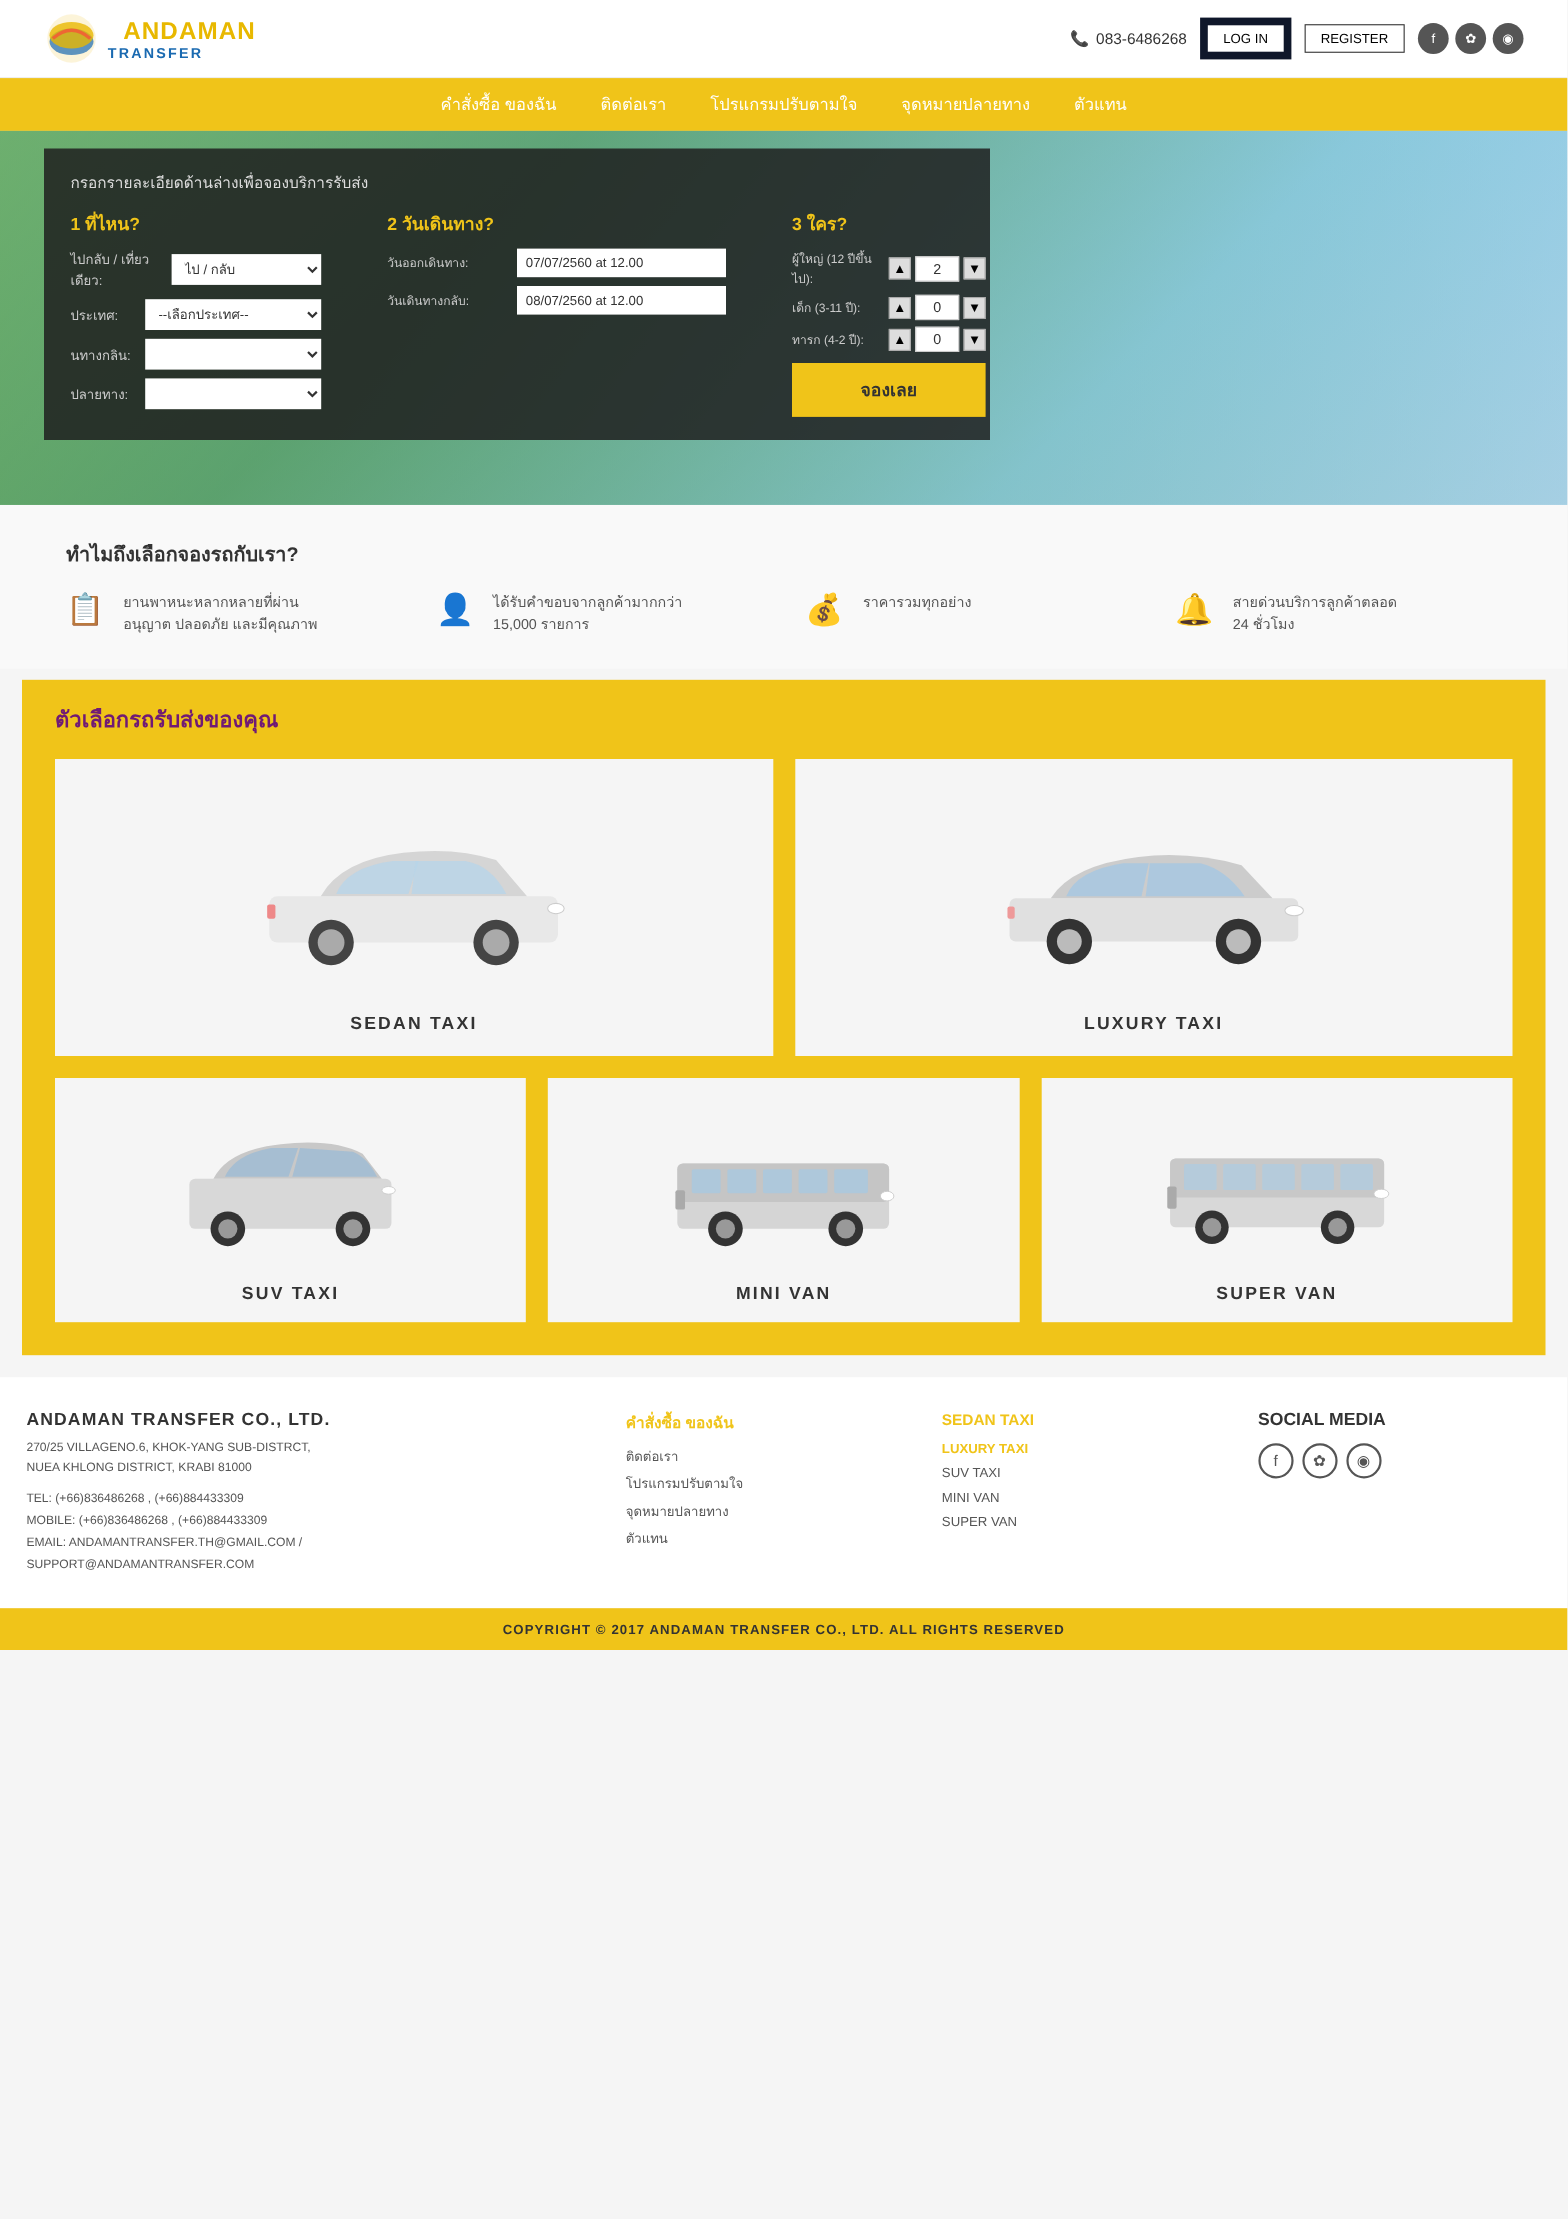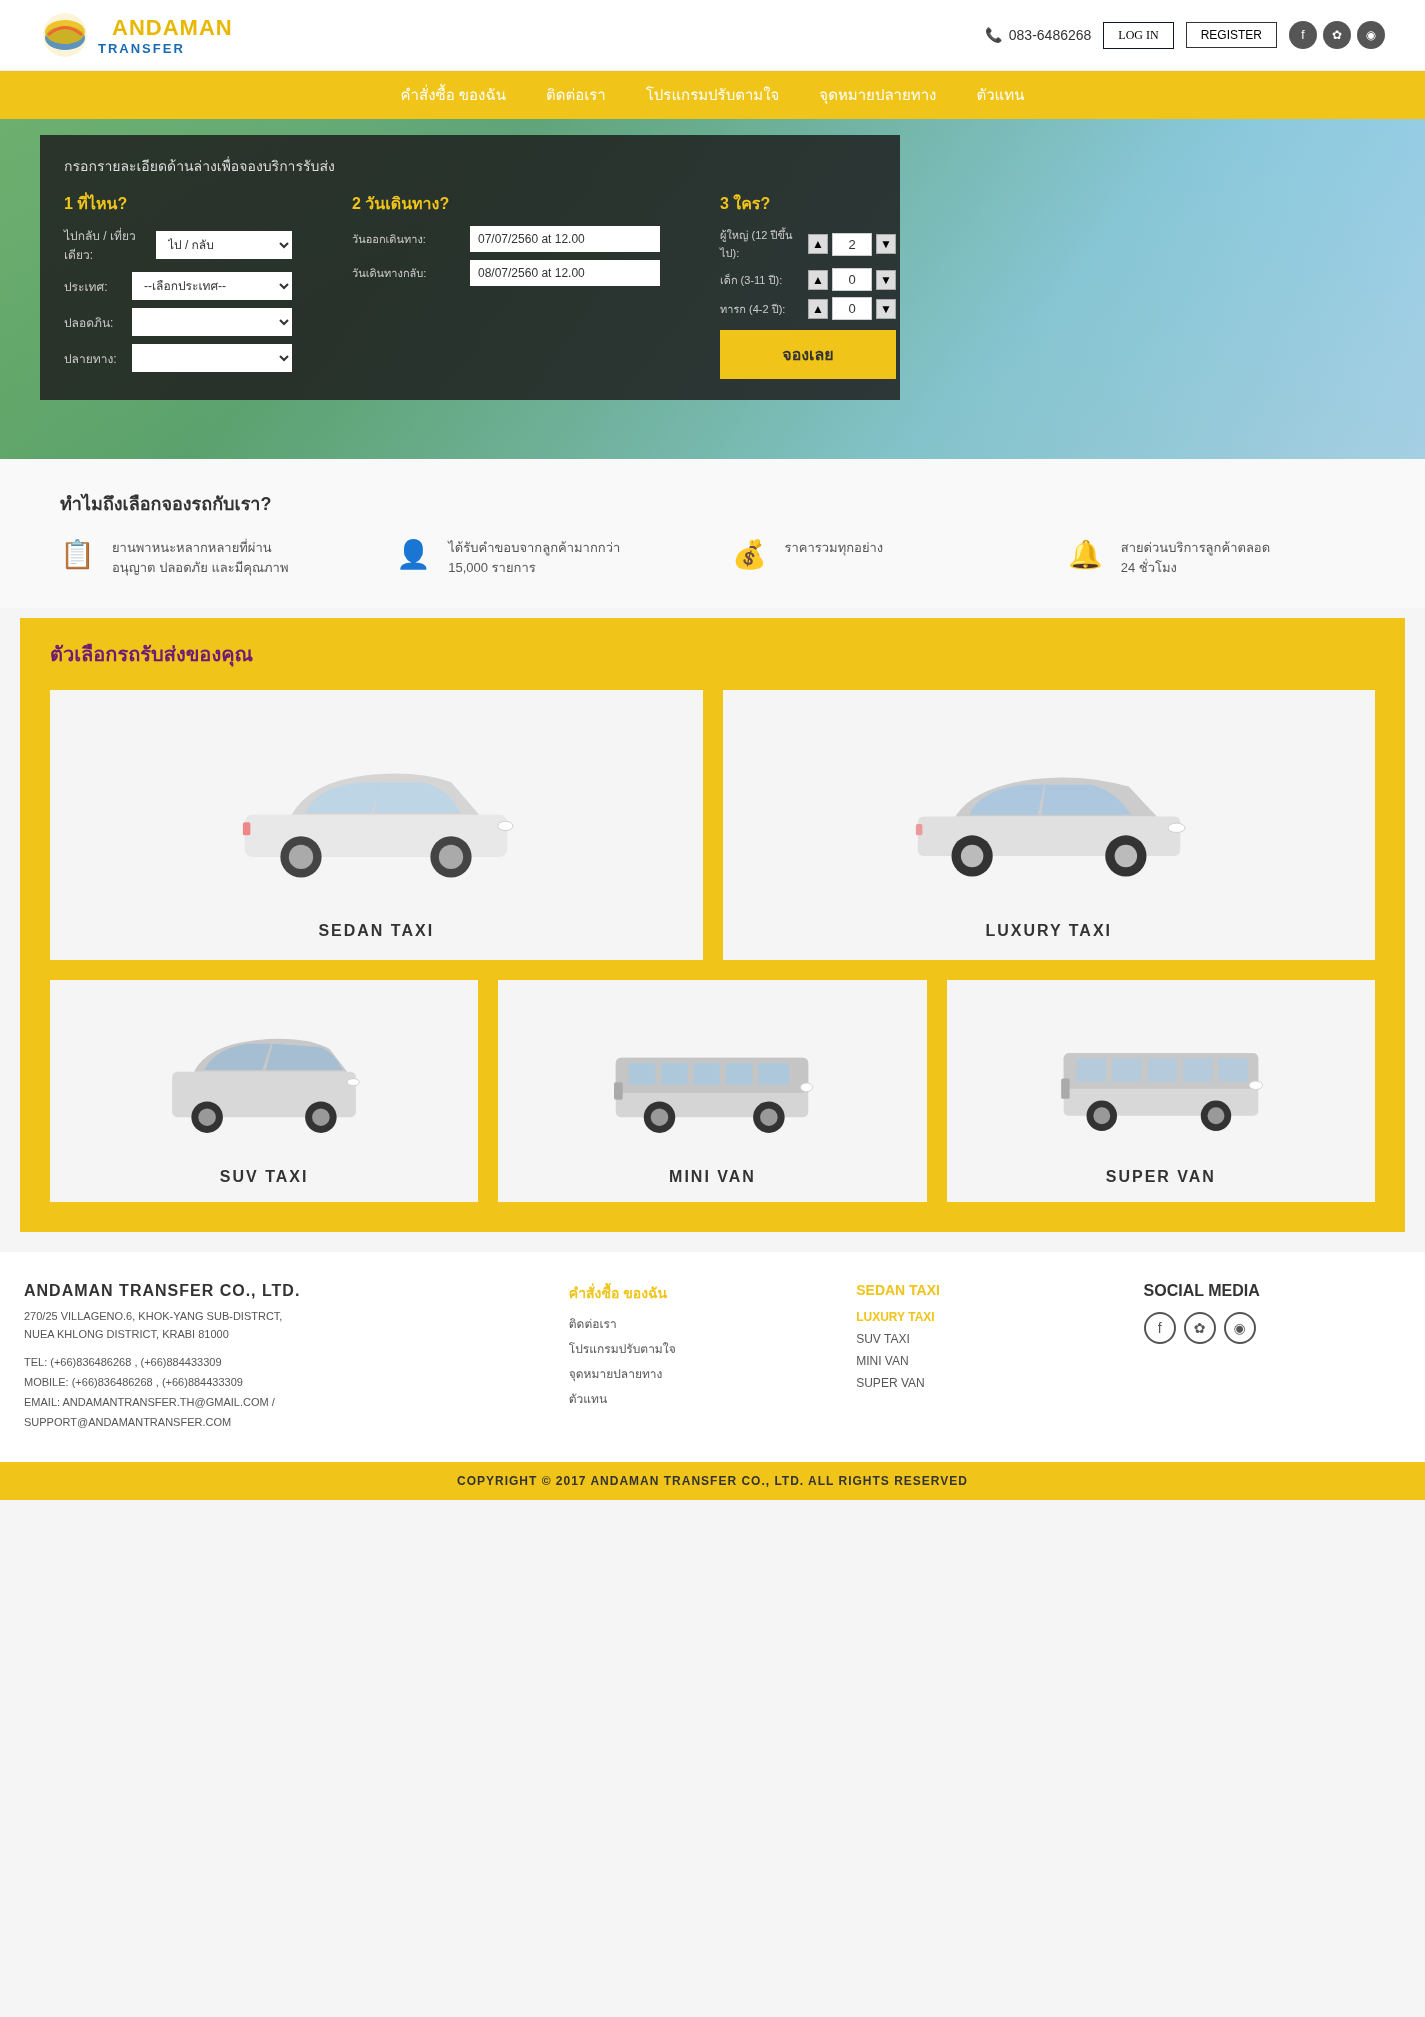--- a/index.html
+++ b/index.html
@@ -8,21 +8,21 @@
     
     .header { background: #fff; padding: 10px 40px; display: flex; align-items: center; justify-content: space-between; border-bottom: 1px solid #eee; }
     .logo-area { display: flex; align-items: center; }
     .logo-text { display: flex; flex-direction: column; margin-left: 8px; }
     .logo-andaman { color: #e8b800; font-size: 22px; font-weight: 900; letter-spacing: 1px; margin-left: 14px; }
     .logo-transfer { color: #1a6ab1; font-size: 13px; font-weight: 700; letter-spacing: 2px; }
     .logo-icon { width: 50px; height: 50px; position: relative; }
     .logo-icon svg { width: 50px; height: 50px; }
     .header-right { display: flex; align-items: center; gap: 12px; }
     .phone-area { display: flex; align-items: center; gap: 6px; color: #333; font-size: 14px; }
-    .btn-login { border: 1px solid #0f172a; background: #fff; padding: 5px 14px; font-size: 12px; cursor: pointer; font-family: Liberation Serif, serif; }
+    .btn-login { border: 7px solid #0f172a; background: #fff; padding: 5px 14px; font-size: 12px; cursor: pointer; }
     .btn-register { border: 1px solid #333; background: #fff; padding: 5px 14px; font-size: 12px; cursor: pointer; }
     .social-icons-header { display: flex; gap: 6px; }
     .social-icon-circle { width: 28px; height: 28px; border-radius: 50%; background: #555; display: flex; align-items: center; justify-content: center; color: #fff; font-size: 12px; }
 
     
     .nav { background: #f0c419; padding: 12px 40px; display: flex; gap: 40px; justify-content: center; }
     .nav a { color: #fff; text-decoration: none; font-size: 15px; font-weight: 500; }
 
     
     .hero { position: relative; background: linear-gradient(135deg, #7bc67e 0%, #4a9e6b 30%, #87ceeb 70%, #b0d4e8 100%); min-height: 340px; display: flex; align-items: flex-start; padding: 16px 40px; }
@@ -144,21 +144,21 @@
             <option>เที่ยวเดียว</option>
           </select>
         </div>
         <div class="form-group">
           <label>ประเทศ:</label>
           <select class="form-control">
             <option>--เลือกประเทศ--</option>
           </select>
         </div>
         <div class="form-group">
-          <label>ปลอดภิน:</label>
+          <label>นทางกลิน:</label>
           <select class="form-control">
             <option></option>
           </select>
         </div>
         <div class="form-group">
           <label>ปลายทาง:</label>
           <select class="form-control">
             <option></option>
           </select>
         </div>

